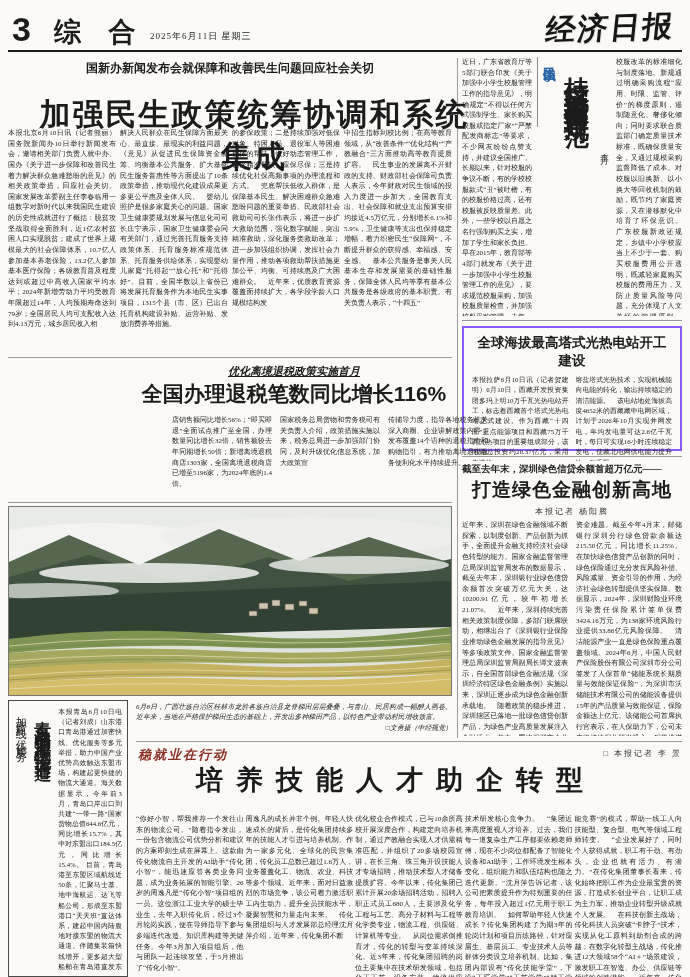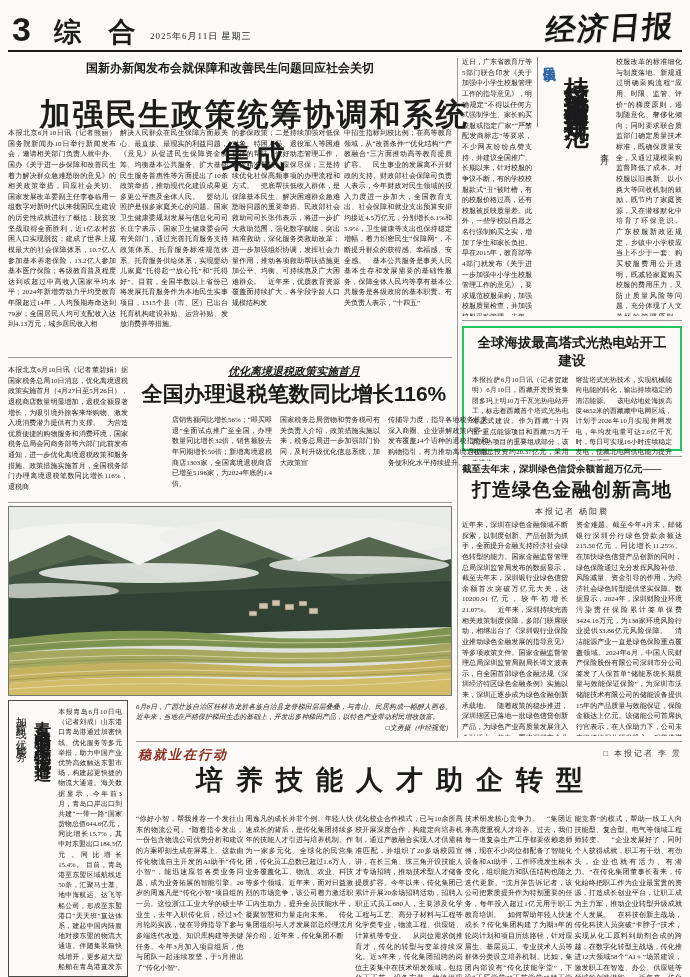--- a/index.html
+++ b/index.html
@@ -32,21 +32,21 @@
   .kai { font-style:italic; }
   
   .vtext { writing-mode:vertical-rl; text-orientation:upright; }
   .ms-flag {
     color:#2f66a7; font-weight:700; font-size:13px; line-height:1.15;
     border-left:1px solid #8a8a88; padding-left:3px;
   }
   .ms-title { font-family:"Liberation Sans","DejaVu Sans",sans-serif; font-weight:900; font-size:25px; letter-spacing:5px; }
   .ms-author { font-size:8.5px; color:#333; letter-spacing:3px; }
   
-  .red-box { border:2px solid #22c55e; background:#fbfaf6; padding:6px 8px; }
+  .red-box { border:2px solid #8b5cf6; background:#fbfaf6; padding:6px 8px; }
   
   .photo { border:1px solid #777; }
   .caption { font-size:6.9px; line-height:1.5; text-align:justify; font-style:italic; color:#222; overflow:hidden; }
   .credit { text-align:right; font-style:italic; }
   
   .q-box { border:1px solid #4a4a48; padding:6px 5px; display:flex; gap:4px; }
   .q-side { font-size:11px; letter-spacing:4px; color:#222; line-height:1.2; }
   .q-title { font-family:"Liberation Sans","DejaVu Sans",sans-serif; font-weight:900; font-size:17px; letter-spacing:4px; }
   .q-body { font-size:6.8px; line-height:1.5; text-align:justify; overflow:hidden; flex:1; }
   
@@ -88,21 +88,20 @@
 
   <div class="abs red-box" style="left:462px; top:326px; width:220px; height:125px;">
     <div class="headline" style="font-size:13.5px; margin-bottom:5px;">全球海拔最高塔式光热电站开工建设</div>
     <div class="cols" style="height:86px; gap:7px;">
       <div class="body-txt" style="font-size:6.8px;">本报拉萨6月10日讯（记者贺建明）6月10日，西藏开发投资集团多玛上明10万千瓦光热电站开工，标志着西藏首个塔式光热电站正式建设。作为西藏“十四五”重点能源项目和西藏75万千瓦光热项目的重要组成部分，该电站总投资约20.37亿元，采用先进的</div>
       <div class="body-txt" style="font-size:6.8px;">熔盐塔式光热技术，实现机械能向电能的转化，输出持续稳定的清洁能源。　该电站地处海拔高度4652米的西藏藏中电网区域，计划于2026年10月实现并网发电，年均发电量可达2.6亿千瓦时，每日可实现16小时连续稳定发电，使藏北电网供电能力提升约20万千瓦。</div>
     </div>
   </div>
   <div class="abs thin-rule" style="left:462px; top:456px; width:220px; height:1px;"></div>
 
-  <div class="abs body-txt" style="left:8px; top:365px; width:120px; height:133px;">本报北京6月10日讯（记者董碧娟）据国家税务总局10日消息，优化离境退税政策实施首月（4月27日至5月26日），退税商店数量明显增加，退税金额显著增长，为吸引境外旅客来华购物、激发入境消费潜力提供有力支撑。　为营造优质便捷的购物服务和消费环境，国家税务总局会同商务部等六部门此前发布通知，进一步优化离境退税政策和服务措施。政策措施实施首月，全国税务部门办理离境退税笔数同比增长116%，退税商</div>
   <div class="abs kai" style="left:136px; top:364px; width:316px; font-size:11px; font-weight:700; text-align:center;text-decoration:underline;">优化离境退税政策实施首月</div>
   <div class="abs headline" style="left:136px; top:380px; width:316px; font-size:21px;">全国办理退税笔数同比增长116%</div>
   <div class="abs cols" style="left:136px; top:415px; width:316px; height:83px; gap:8px;margin-left:36px;">
     <div class="body-txt">店销售额同比增长56%；“即买即退”全面试点推广至全国，办理数量同比增长32倍，销售额较去年同期增长50倍；新增离境退税商店1303家，全国离境退税商店已增至5196家，为2024年底的1.4倍。</div>
     <div class="body-txt">国家税务总局货物和劳务税司有关负责人介绍，政策措施实施以来，税务总局进一步加强部门协同，及时升级优化信息系统，加大政策宣</div>
     <div class="body-txt">传辅导力度，指导各地税务机关深入商圈、企业讲解政策内容，发布覆盖14个语种的退税指南和购物指引，有力推动离境退税服务便利化水平持续提升。</div>
   </div>
   <div class="abs thin-rule" style="left:8px; top:502px; width:444px; height:1px;"></div>
 
   <div class="abs photo" style="left:8px; top:506px; width:444px; height:190px;">

